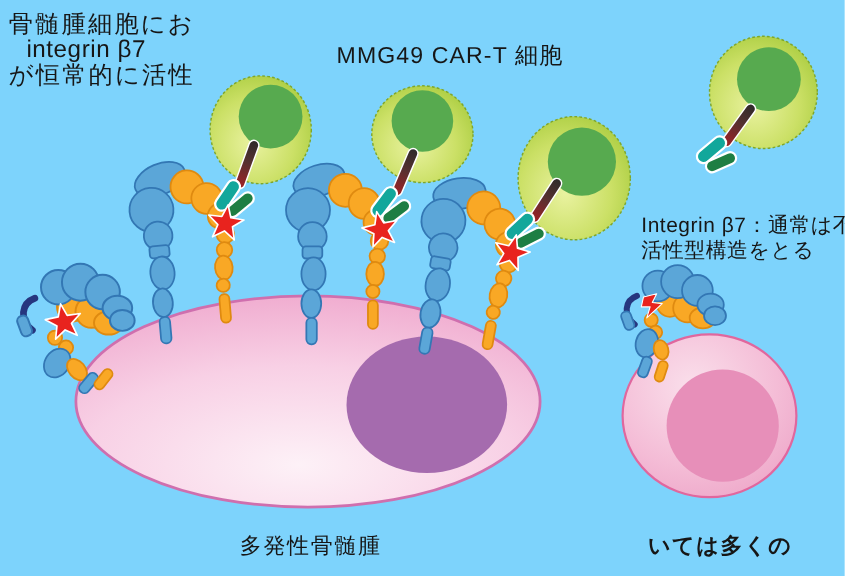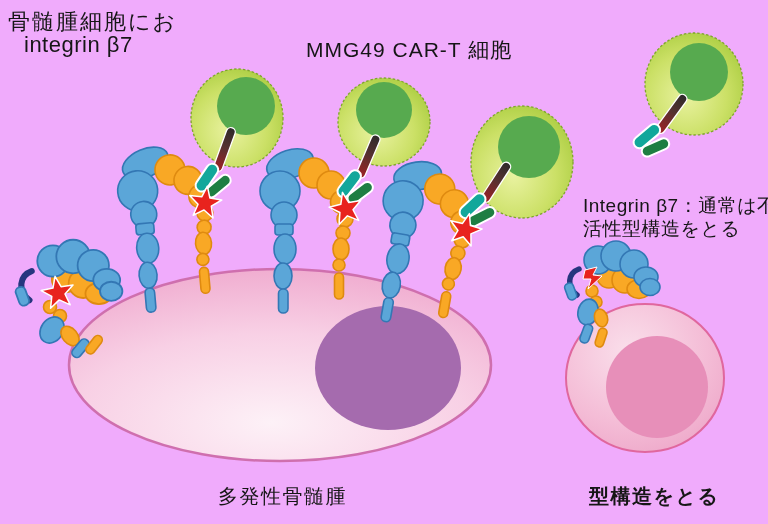--- a/index.html
+++ b/index.html
@@ -1,17 +1,17 @@
 <!DOCTYPE html>
 <html><head>
 <meta charset="utf-8">
 <style>
   html,body{margin:0;padding:0;background:#ffffff;}
   .stage{
-    position:relative;width:768px;height:524px;background:#f0abfc;overflow:hidden;
+    position:relative;width:768px;height:524px;background:#7dd3fc;overflow:hidden;
     font-family:"Liberation Sans","DejaVu Sans",sans-serif;color:#161616;
   }
   .stage svg{position:absolute;left:0;top:0;}
   .txt{position:absolute;white-space:nowrap;}
   .txt span{display:block;}
   #t-topleft{left:8px;top:10px;font-size:22px;line-height:23px;letter-spacing:2px;}
   #t-topleft .latin{letter-spacing:0.5px;margin-left:16px;}
   #t-cart{left:306px;top:36px;font-size:21px;letter-spacing:1px;}
   #t-note{left:583px;top:194px;font-size:19px;line-height:23px;letter-spacing:0.5px;}
   #t-myeloma{left:218px;top:483px;font-size:20px;font-weight:normal;letter-spacing:1.5px;}
@@ -156,26 +156,27 @@
   <use href="#star" xlink:href="#star" transform="translate(205,203) rotate(8)"></use>
   <use href="#star" xlink:href="#star" transform="translate(346,209) rotate(-12)"></use>
   <use href="#star" xlink:href="#star" transform="translate(465,230) rotate(15)"></use>
 
   <polygon points="585,270 597,267 593,275 602,276 588,289 591,279 583,279" fill="#e8231e" stroke="#ffffff" stroke-width="1" stroke-linejoin="round"></polygon>
 </svg>
 
 <div class="txt" id="t-topleft">
   <span>骨髄腫細胞にお</span>
   <span class="latin">integrin β7</span>
+  <span>が恒常的に活性</span>
 </div>
 
 <div class="txt" id="t-cart">MMG49 CAR-T 細胞</div>
 
 <div class="txt" id="t-note">
   <span>Integrin β7：通常は不</span>
   <span>活性型構造をとる</span>
 </div>
 
 <div class="txt" id="t-myeloma">多発性骨髄腫</div>
 
-<div class="txt" id="t-lymph">型構造をとる</div>
+<div class="txt" id="t-lymph">いては多くの</div>
 
 </div>
 
 </body></html>

